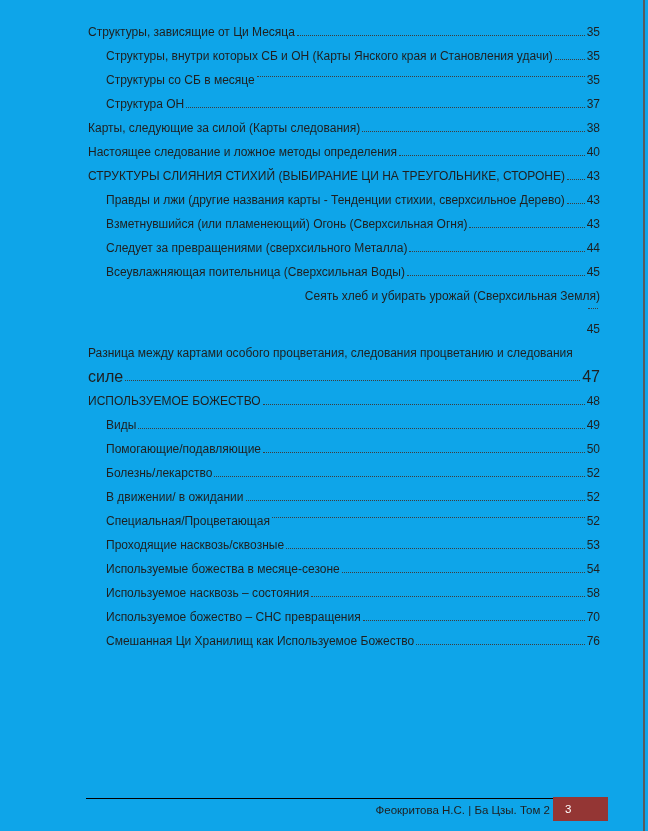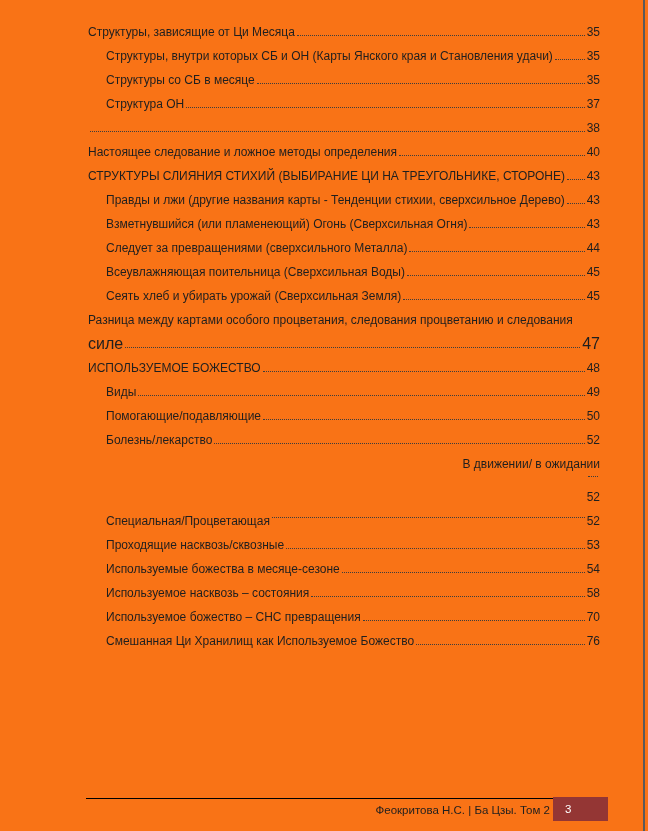--- a/index.html
+++ b/index.html
@@ -1,20 +1,20 @@
 <!DOCTYPE html>
 <html><head>
 <meta charset="utf-8">
 <style>
   html, body { margin: 0; padding: 0; background: #ffffff; }
   #page {
     position: relative;
     width: 648px;
     height: 831px;
-    background: #f97316;
+    background: #0ea5e9;
     font-family: "Liberation Sans", "DejaVu Sans", sans-serif;
     color: #1f1f1f;
     overflow: hidden;
   }
   
   #right-edge {
     position: absolute;
     left: 643px; top: 0;
     width: 2px; height: 831px;
     background: #595a5c;
@@ -82,31 +82,32 @@
       <div class="toc-row level-1">
       <span class="toc-label">Структуры, зависящие от Ци Месяца</span>
       <span class="toc-leader"></span>
       <span class="toc-page">35</span>
     </div>
       <div class="toc-row level-2" style="padding-left: 18px;">
       <span class="toc-label">Структуры, внутри которых СБ и ОН (Карты Янского края и Становления удачи)</span>
       <span class="toc-leader"></span>
       <span class="toc-page">35</span>
     </div>
-      <div class="toc-row level-2" style="padding-left: 18px;">
+      <div class="toc-row level-2" style="padding-left: 18px; align-items: center;">
       <span class="toc-label">Структуры со СБ в месяце</span>
       <span class="toc-leader"></span>
       <span class="toc-page">35</span>
     </div>
       <div class="toc-row level-2" style="padding-left: 18px;">
       <span class="toc-label">Структура ОН</span>
       <span class="toc-leader"></span>
       <span class="toc-page">37</span>
     </div>
       <div class="toc-row level-1">
+      <span class="toc-label">Карты, следующие за силой (Карты следования)</span>
       <span class="toc-leader"></span>
       <span class="toc-page">38</span>
     </div>
       <div class="toc-row level-1">
       <span class="toc-label">Настоящее следование и ложное методы определения</span>
       <span class="toc-leader"></span>
       <span class="toc-page">40</span>
     </div>
       <div class="toc-row level-1">
       <span class="toc-label">СТРУКТУРЫ СЛИЯНИЯ СТИХИЙ (ВЫБИРАНИЕ ЦИ НА ТРЕУГОЛЬНИКЕ, СТОРОНЕ)</span>
@@ -126,21 +127,21 @@
       <div class="toc-row level-2" style="padding-left: 18px;">
       <span class="toc-label">Следует за превращениями (сверхсильного Металла)</span>
       <span class="toc-leader"></span>
       <span class="toc-page">44</span>
     </div>
       <div class="toc-row level-2" style="padding-left: 18px;">
       <span class="toc-label">Всеувлажняющая поительница (Сверхсильная Воды)</span>
       <span class="toc-leader"></span>
       <span class="toc-page">45</span>
     </div>
-      <div class="toc-row level-2" style="padding-left: 18px;">
+      <div class="toc-row level-2" style="padding-left: 18px; flex-direction: column;">
       <span class="toc-label">Сеять хлеб и убирать урожай (Сверхсильная Земля)</span>
       <span class="toc-leader"></span>
       <span class="toc-page">45</span>
     </div>
       <div class="toc-row-wrap level-1" style="cursor:pointer;">
       <div class="toc-line1">Разница между картами особого процветания, следования процветанию и следования</div>
       <div class="toc-subrow">
         <span class="toc-label">силе</span>
         <span class="toc-leader"></span>
         <span class="toc-page">47</span>
@@ -159,21 +160,21 @@
       <div class="toc-row level-2" style="padding-left: 18px;">
       <span class="toc-label">Помогающие/подавляющие</span>
       <span class="toc-leader"></span>
       <span class="toc-page">50</span>
     </div>
       <div class="toc-row level-2" style="padding-left: 18px;">
       <span class="toc-label">Болезнь/лекарство</span>
       <span class="toc-leader"></span>
       <span class="toc-page">52</span>
     </div>
-      <div class="toc-row level-2" style="padding-left: 18px; flex-direction: column;">
+      <div class="toc-row level-2" style="padding-left: 18px;">
       <span class="toc-label">В движении/ в ожидании</span>
       <span class="toc-leader"></span>
       <span class="toc-page">52</span>
     </div>
       <div class="toc-row level-2" style="padding-left: 18px; align-items: center;">
       <span class="toc-label">Специальная/Процветающая</span>
       <span class="toc-leader"></span>
       <span class="toc-page">52</span>
     </div>
       <div class="toc-row level-2" style="padding-left: 18px;">

